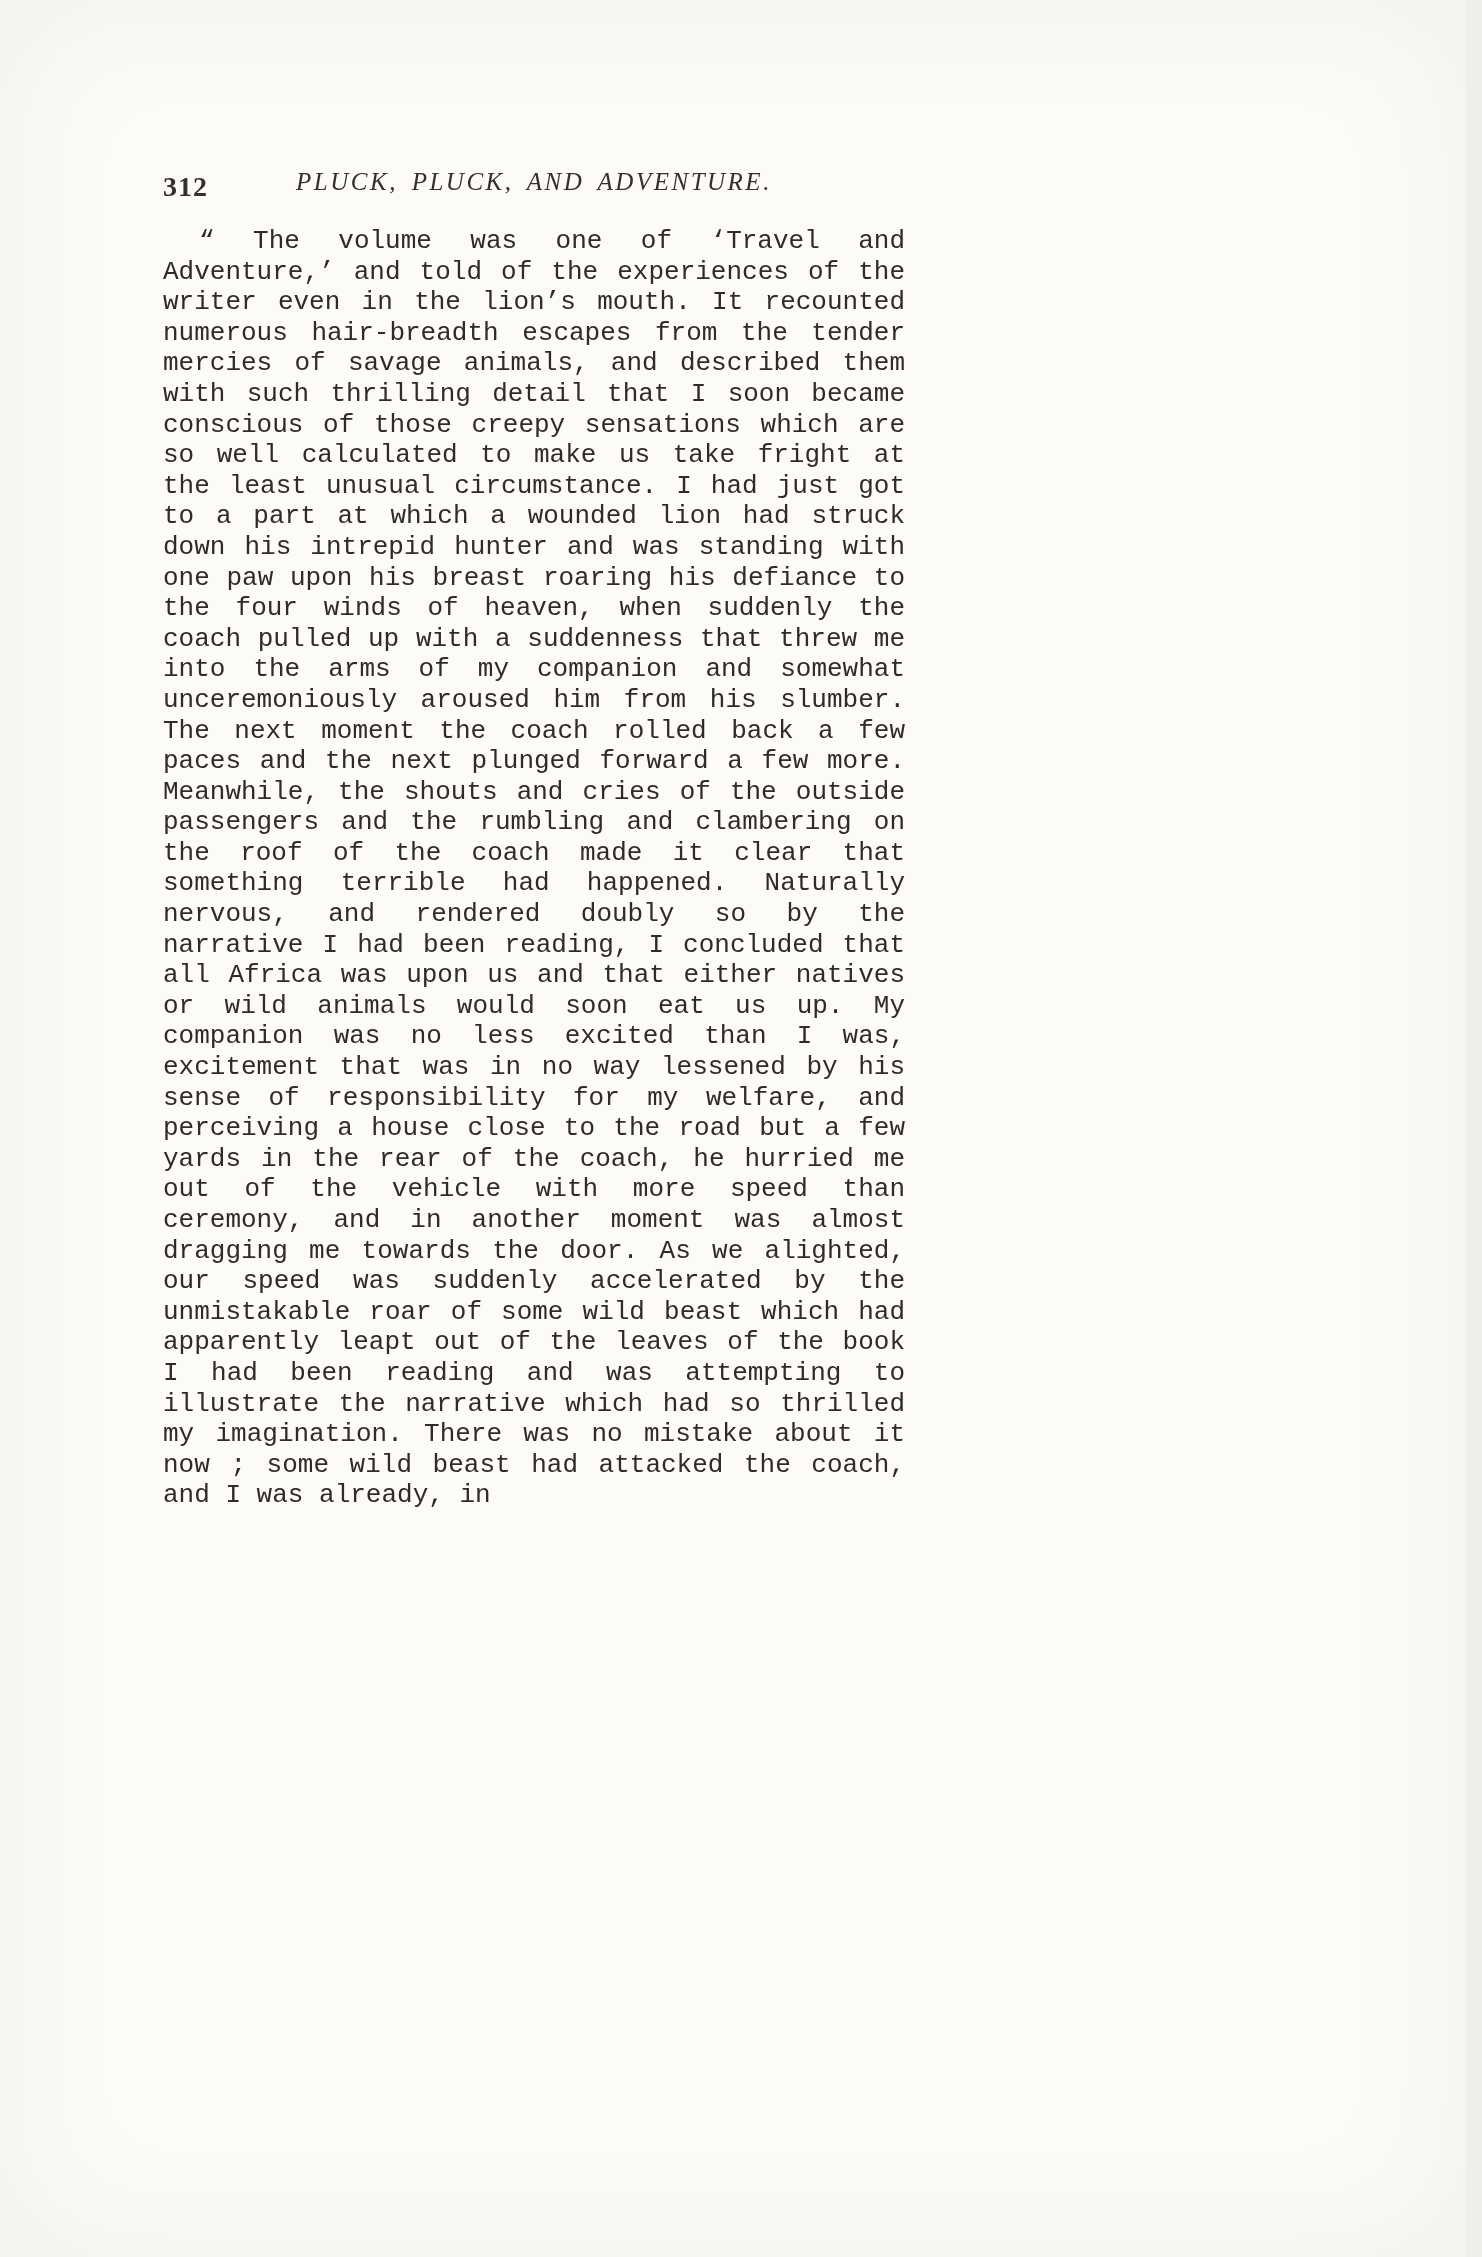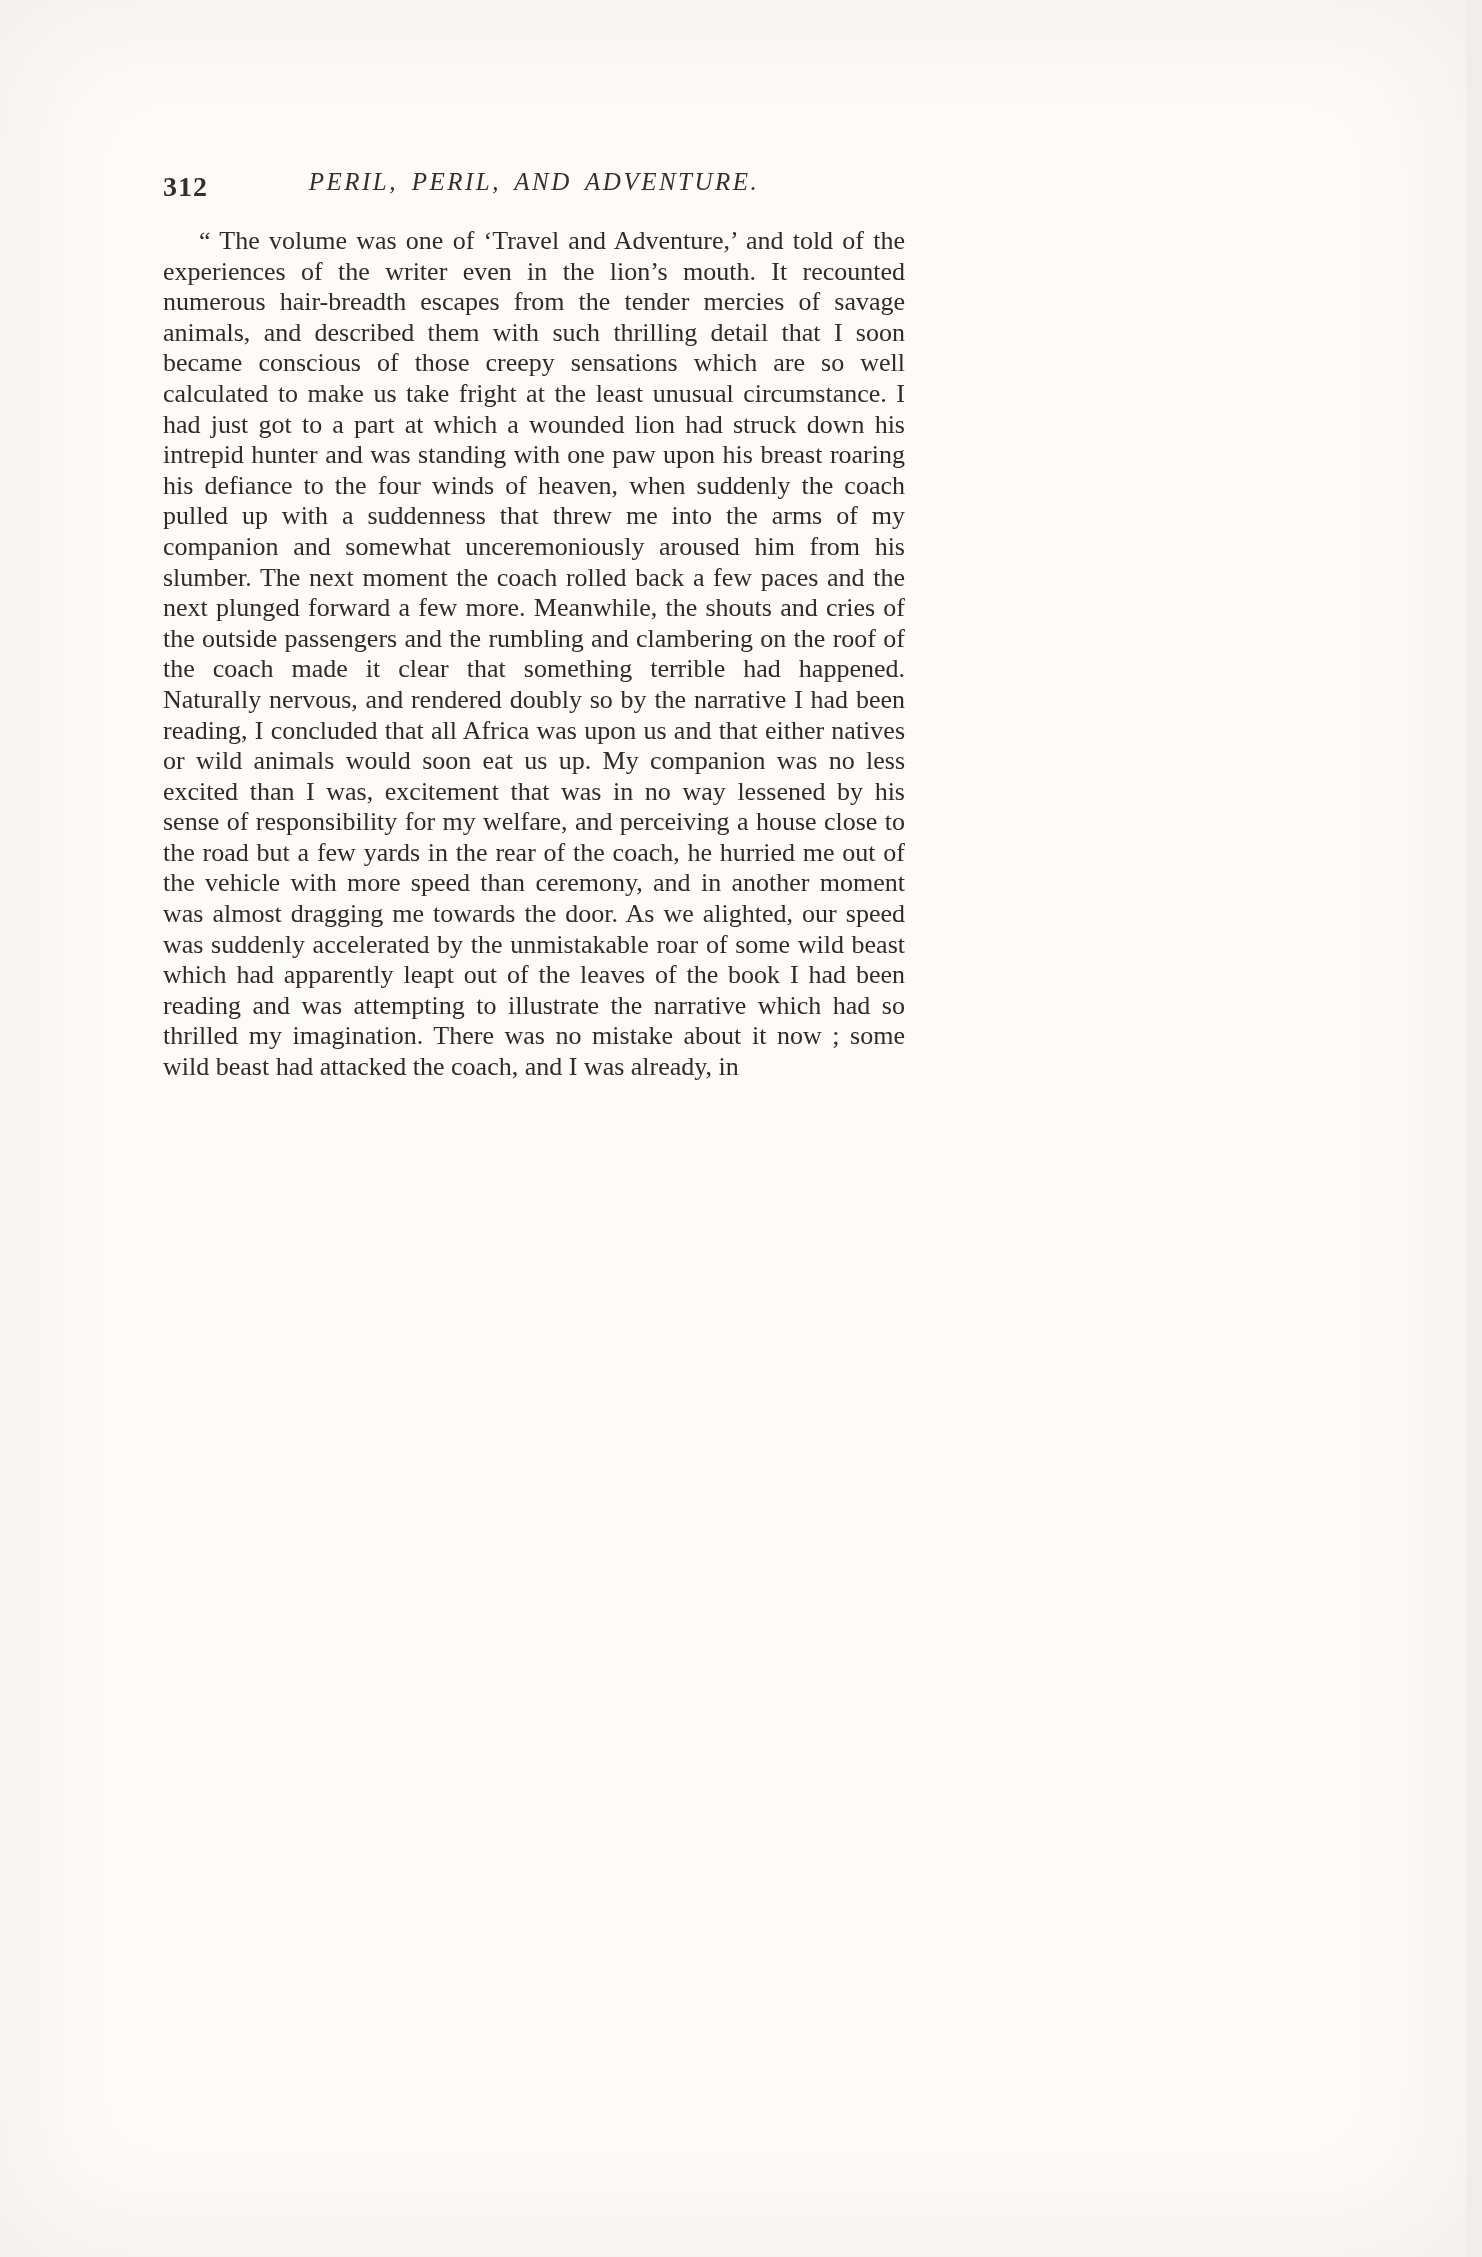--- a/index.html
+++ b/index.html
@@ -58,31 +58,32 @@
     color: #2f2c28;
     text-align: justify;
     text-justify: inter-word;
   }
   .para {
     margin: 0;
     padding: 0;
   }
   .p-indent {
     text-indent: 36px;
+    font-family: Liberation Mono, monospace;
   }
 </style>
 </head>
 <body>
 
 <div class="scan">
   <div class="text-block">
 
     <div class="running-head">
       <span class="folio">312</span>
-      <span class="head-title">PERIL, PERIL, AND ADVENTURE.</span>
+      <span class="head-title">PLUCK, PLUCK, AND ADVENTURE.</span>
     </div>
 
     <div class="body-text">
       <p class="para p-indent">“ The volume was one of ‘Travel and Adventure,’ and told of the experiences of the writer even in the lion’s mouth.  It recounted numerous hair-breadth escapes from the tender mercies of savage animals, and described them with such thrilling detail that I soon became conscious of those creepy sensations which are so well calculated to make us take fright at the least unusual circumstance.  I had just got to a part at which a wounded lion had struck down his intrepid hunter and was standing with one paw upon his breast roaring his defiance to the four winds of heaven, when suddenly the coach pulled up with a suddenness that threw me into the arms of my companion and somewhat unceremoniously aroused him from his slumber.  The next moment the coach rolled back a few paces and the next plunged forward a few more.  Meanwhile, the shouts and cries of the outside passengers and the rumbling and clambering on the roof of the coach made it clear that something terrible had happened.  Naturally nervous, and rendered doubly so by the narrative I had been reading, I concluded that all Africa was upon us and that either natives or wild animals would soon eat us up.  My companion was no less excited than I was, excitement that was in no way lessened by his sense of responsibility for my welfare, and perceiving a house close to the road but a few yards in the rear of the coach, he hurried me out of the vehicle with more speed than ceremony, and in another moment was almost dragging me towards the door.  As we alighted, our speed was suddenly accelerated by the unmistakable roar of some wild beast which had apparently leapt out of the leaves of the book I had been reading and was attempting to illustrate the narrative which had so thrilled my imagination.  There was no mistake about it now ; some wild beast had attacked the coach, and I was already, in</p>
     </div>
 
   </div>
 </div>
 
 </body></html>

